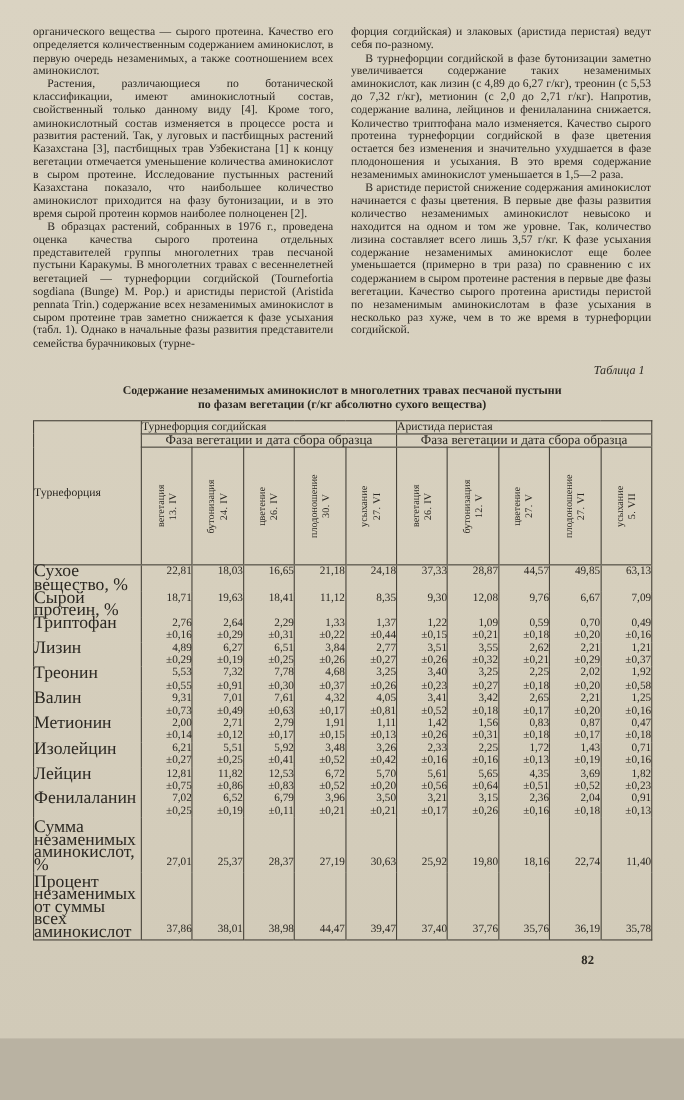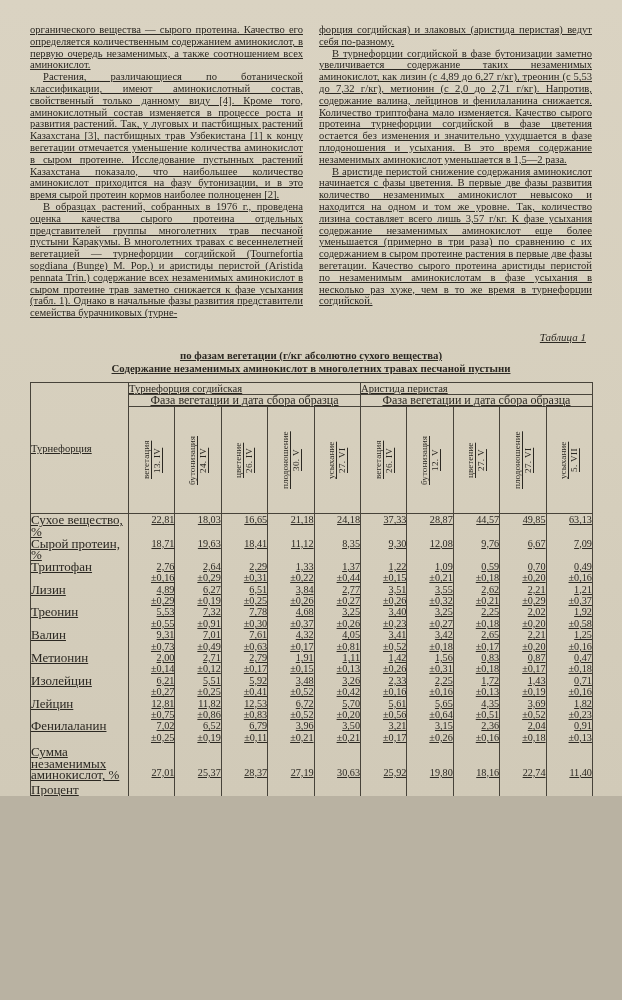--- a/index.html
+++ b/index.html
@@ -2,27 +2,26 @@
 <html lang="ru"><head>
 <meta charset="utf-8">
 <style>
   html, body { margin: 0; padding: 0; }
   body {
     width: 622px; height: 1000px;
     background: #b9b2a2;
     font-family: "Liberation Serif", "DejaVu Serif", serif;
   }
   .page {
-    width: 622px; height: 796px;
+    width: 622px; height: 944px;
     box-sizing: border-box;
     padding: 24px 30px 0 30px;
     background: linear-gradient(180deg, #dad3c2 0%, #d6cfbd 55%, #d1cab8 100%);
     color: #2b2822;
     overflow: hidden;
-    text-decoration: underline;
   }
   .columns { display: flex; gap: 16px; }
   .col {
     width: 273px;
     font-size: 10.6px;
     line-height: 11.8px;
     text-align: justify;
   }
   .col p { margin: 0; }
   .col p.indent { text-indent: 13px; }
@@ -66,21 +65,21 @@
     writing-mode: vertical-rl;
     transform: rotate(180deg);
     height: 98px;
     margin: 0 auto;
     font-size: 9.2px;
     line-height: 11px;
     white-space: normal;
   }
   .rot .date { letter-spacing: 0.3px; }
   .cell-rowlabel {
-    font-size: 13px;
+    font-size: 16px;
     line-height: 11.6px;
     vertical-align: top;
     text-align: left;
     padding: 2px 2px 2px 4px;
     border-left: none;
   }
   .cell-val {
     vertical-align: top;
     text-align: right;
     padding: 2px 4px 2px 0;
@@ -112,22 +111,22 @@
     <div class="col">
         <p class="noindent">форция согдийская) и злаковых (аристида перистая) ведут себя по-разному.</p>
         <p class="indent">В турнефорции согдийской в фазе бутонизации заметно увеличивается содержание таких незаменимых аминокислот, как лизин (с 4,89 до 6,27 г/кг), треонин (с 5,53 до 7,32 г/кг), метионин (с 2,0 до 2,71 г/кг). Напротив, содержание валина, лейцинов и фенилаланина снижается. Количество триптофана мало изменяется. Качество сырого протеина турнефорции согдийской в фазе цветения остается без изменения и значительно ухудшается в фазе плодоношения и усыхания. В это время содержание незаменимых аминокислот уменьшается в 1,5—2 раза.</p>
         <p class="indent">В аристиде перистой снижение содержания аминокислот начинается с фазы цветения. В первые две фазы развития количество незаменимых аминокислот невысоко и находится на одном и том же уровне. Так, количество лизина составляет всего лишь 3,57 г/кг. К фазе усыхания содержание незаменимых аминокислот еще более уменьшается (примерно в три раза) по сравнению с их содержанием в сыром протеине растения в первые две фазы вегетации. Качество сырого протеина аристиды перистой по незаменимым аминокислотам в фазе усыхания в несколько раз хуже, чем в то же время в турнефорции согдийской.</p>
       </div>
   </div>
 
   <div class="table-caption">Таблица 1</div>
 
   <div class="table-title">
+    <div>Содержание незаменимых аминокислот в многолетних травах песчаной пустыни</div>
     <div>по фазам вегетации (г/кг абсолютно сухого вещества)</div>
-    <div>Содержание незаменимых аминокислот в многолетних травах песчаной пустыни</div>
   </div>
 
   <table class="amino-table">
     <colgroup>
       <col style="width:98px">
       <col style="width:46.4px">
         <col style="width:46.4px">
         <col style="width:46.4px">
         <col style="width:46.4px">
         <col style="width:46.4px">

